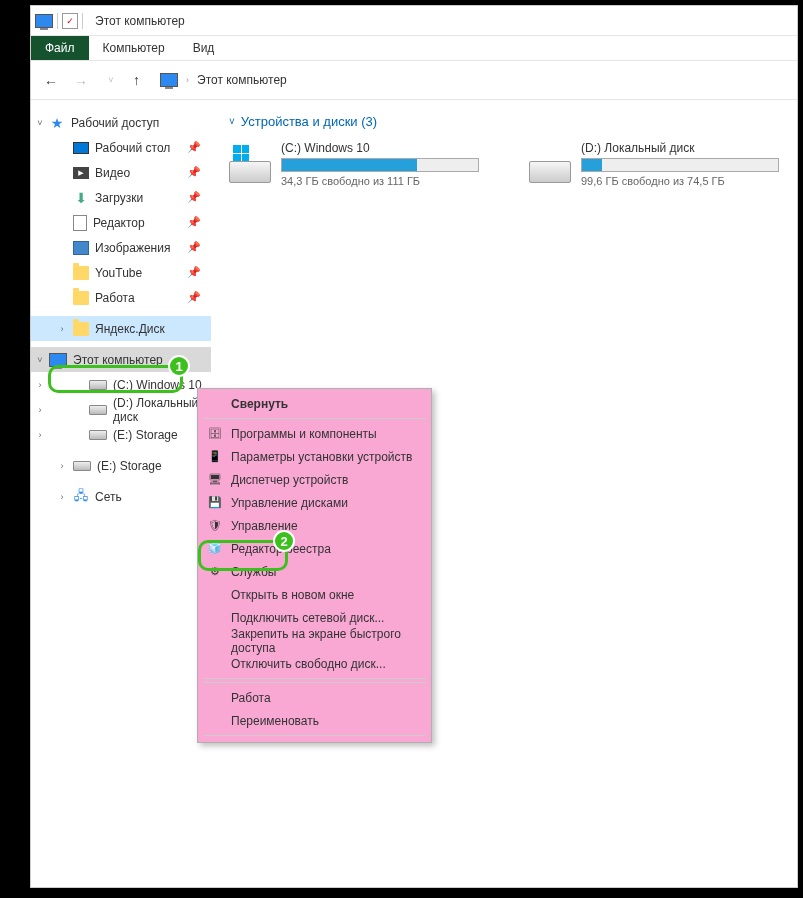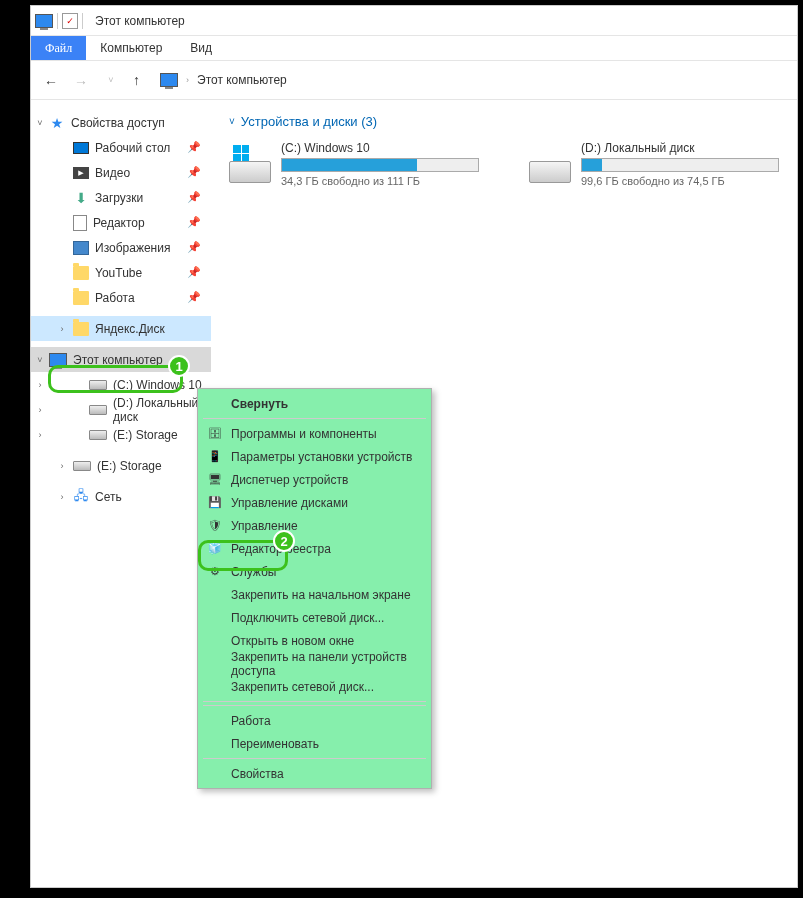--- a/index.html
+++ b/index.html
@@ -5,21 +5,21 @@
 * { margin: 0; padding: 0; box-sizing: border-box; font-family: 'Segoe UI', Tahoma, sans-serif; }
 body { width: 803px; height: 898px; background: #000; position: relative; }
 .window { position: absolute; left: 30px; top: 5px; width: 768px; height: 883px; background: #fff; display: flex; flex-direction: column; border: 1px solid #ccc; }
 .titlebar { height: 30px; display: flex; align-items: center; padding: 0 4px; gap: 8px; background: #fff; border-bottom: 1px solid #e5e5e5; }
 .titlebar .qat { display: flex; gap: 4px; align-items: center; }
 .titlebar .qat-box { width: 16px; height: 16px; border: 1px solid #999; display: flex; align-items: center; justify-content: center; font-size: 9px; color: #d00; }
 .titlebar .sep { width: 1px; height: 16px; background: #ccc; }
 .titlebar .title { font-size: 12px; color: #333; margin-left: 4px; }
 .ribbon-tabs { height: 24px; display: flex; align-items: stretch; background: #fff; font-size: 12px; }
 .ribbon-tabs .tab { padding: 4px 14px; display: flex; align-items: center; color: #333; }
-.ribbon-tabs .tab.file { background: #3b82f6; color: #fff; font-family: Liberation Serif, serif; }
+.ribbon-tabs .tab.file { background: #14532d; color: #fff; }
 .navbar { height: 40px; display: flex; align-items: center; gap: 14px; padding: 0 12px; border-top: 1px solid #e5e5e5; border-bottom: 1px solid #e5e5e5; }
 .nav-arrow { font-size: 14px; color: #333; width: 16px; text-align: center; }
 .nav-arrow.disabled { color: #bbb; }
 .nav-up { font-size: 14px; color: #333; }
 .address-bar { flex: 1; display: flex; align-items: center; gap: 8px; padding: 4px 6px; font-size: 12px; color: #333; }
 .content { flex: 1; display: flex; overflow: hidden; }
 .sidebar { width: 220px; background: #fff; padding: 10px 0; font-size: 12px; overflow-y: auto; }
 .tree-item { display: flex; align-items: center; height: 25px; padding: 0 8px 0 18px; gap: 6px; position: relative; }
 .tree-item .chev { position: absolute; left: 4px; font-size: 9px; color: #666; width: 10px; text-align: center; }
 .tree-item.child { padding-left: 42px; }
@@ -48,21 +48,21 @@
 .drive-item { display: flex; gap: 10px; width: 250px; }
 .drive-icon-big { width: 42px; height: 42px; position: relative; flex-shrink: 0; }
 .drive-icon-big .body { position: absolute; bottom: 0; width: 42px; height: 22px; background: linear-gradient(#f5f5f5, #ccc); border: 1px solid #999; border-radius: 2px; }
 .drive-icon-big .win { position: absolute; top: 4px; left: 4px; width: 16px; height: 16px; display: grid; grid-template: 1fr 1fr / 1fr 1fr; gap: 1px; }
 .drive-icon-big .win div { background: #00adef; }
 .drive-info { flex: 1; font-size: 12px; }
 .drive-name { color: #333; margin-bottom: 3px; }
 .drive-bar { height: 14px; border: 1px solid #aaa; background: #eee; margin-bottom: 3px; position: relative; }
 .drive-bar .fill { height: 100%; background: #26a0da; }
 .drive-free { color: #666; font-size: 11px; }
-.context-menu { position: absolute; left: 197px; top: 388px; width: 235px; background: #86efac; border: 1px solid #b0b0b0; box-shadow: 3px 3px 6px rgba(0,0,0,0.25); font-size: 12px; padding: 3px; }
+.context-menu { position: absolute; left: 197px; top: 388px; width: 235px; background: #f9a8d4; border: 1px solid #b0b0b0; box-shadow: 3px 3px 6px rgba(0,0,0,0.25); font-size: 12px; padding: 3px; }
 .ctx-item { display: flex; align-items: center; height: 23px; padding: 0 6px; gap: 8px; color: #333; }
 .ctx-item .ctx-icon { width: 16px; height: 16px; display: flex; align-items: center; justify-content: center; font-size: 11px; flex-shrink: 0; }
 .ctx-item .spacer { width: 16px; flex-shrink: 0; }
 .ctx-item.bold { font-weight: 600; }
 .ctx-sep { height: 1px; background: #ccc; margin: 3px 2px; }
 .highlight-ring { position: absolute; border: 3px solid #3cc11c; border-radius: 10px; pointer-events: none; z-index: 100; }
 .highlight-badge { position: absolute; width: 22px; height: 22px; background: #3cc11c; border: 2px solid #fff; border-radius: 50%; color: #fff; font-weight: bold; font-size: 13px; display: flex; align-items: center; justify-content: center; z-index: 101; }
 .ring-1 { left: 48px; top: 365px; width: 135px; height: 28px; }
 .badge-1 { left: 168px; top: 355px; }
 .ring-2 { left: 198px; top: 540px; width: 90px; height: 31px; }
@@ -100,21 +100,21 @@
       <span>Этот компьютер</span>
     </div>
   </div>
 
   <div class="content">
 
     <div class="sidebar">
       <div class="tree-item">
         <span class="chev">˅</span>
         <span class="icon-quickaccess">★</span>
-        <span class="label">Свойства доступ</span>
+        <span class="label">Рабочий доступ</span>
       </div>
       <div class="tree-item child">
         <span class="icon-desktop"></span>
         <span class="label">Рабочий стол</span>
         <span class="pin">📌</span>
       </div>
       <div class="tree-item child">
         <span class="icon-video">▶</span>
         <span class="label">Видео</span>
         <span class="pin">📌</span>
@@ -255,51 +255,43 @@
   <div class="ctx-item">
       <span class="ctx-icon">🧊</span>
       <span>Редактор реестра</span>
     </div>
   <div class="ctx-item">
       <span class="ctx-icon">⚙</span>
       <span>Службы</span>
     </div>
   <div class="ctx-item">
       <span class="spacer"></span>
-      <span>Закрепить на начальном экране</span>
+      <span>Открыть в новом окне</span>
     </div>
   <div class="ctx-item">
       <span class="spacer"></span>
       <span>Подключить сетевой диск...</span>
     </div>
   <div class="ctx-item">
       <span class="spacer"></span>
-      <span>Открыть в новом окне</span>
-    </div>
-  <div class="ctx-item">
-      <span class="spacer"></span>
-      <span>Закрепить на панели устройств доступа</span>
-    </div>
-  <div class="ctx-item">
-      <span class="spacer"></span>
-      <span>Закрепить сетевой диск...</span>
+      <span>Закрепить на экране быстрого доступа</span>
+    </div>
+  <div class="ctx-item">
+      <span class="spacer"></span>
+      <span>Отключить свободно диск...</span>
     </div>
   <div class="ctx-sep"></div>
   <div class="ctx-sep"></div>
   <div class="ctx-item">
       <span class="spacer"></span>
       <span>Работа</span>
     </div>
   <div class="ctx-item">
       <span class="spacer"></span>
       <span>Переименовать</span>
     </div>
   <div class="ctx-sep"></div>
-  <div class="ctx-item">
-      <span class="spacer"></span>
-      <span>Свойства</span>
-    </div>
 </div>
 
 <div class="highlight-ring ring-1"></div>
 <div class="highlight-badge badge-1">1</div>
 <div class="highlight-ring ring-2"></div>
 <div class="highlight-badge badge-2">2</div>
 
 </body></html>

